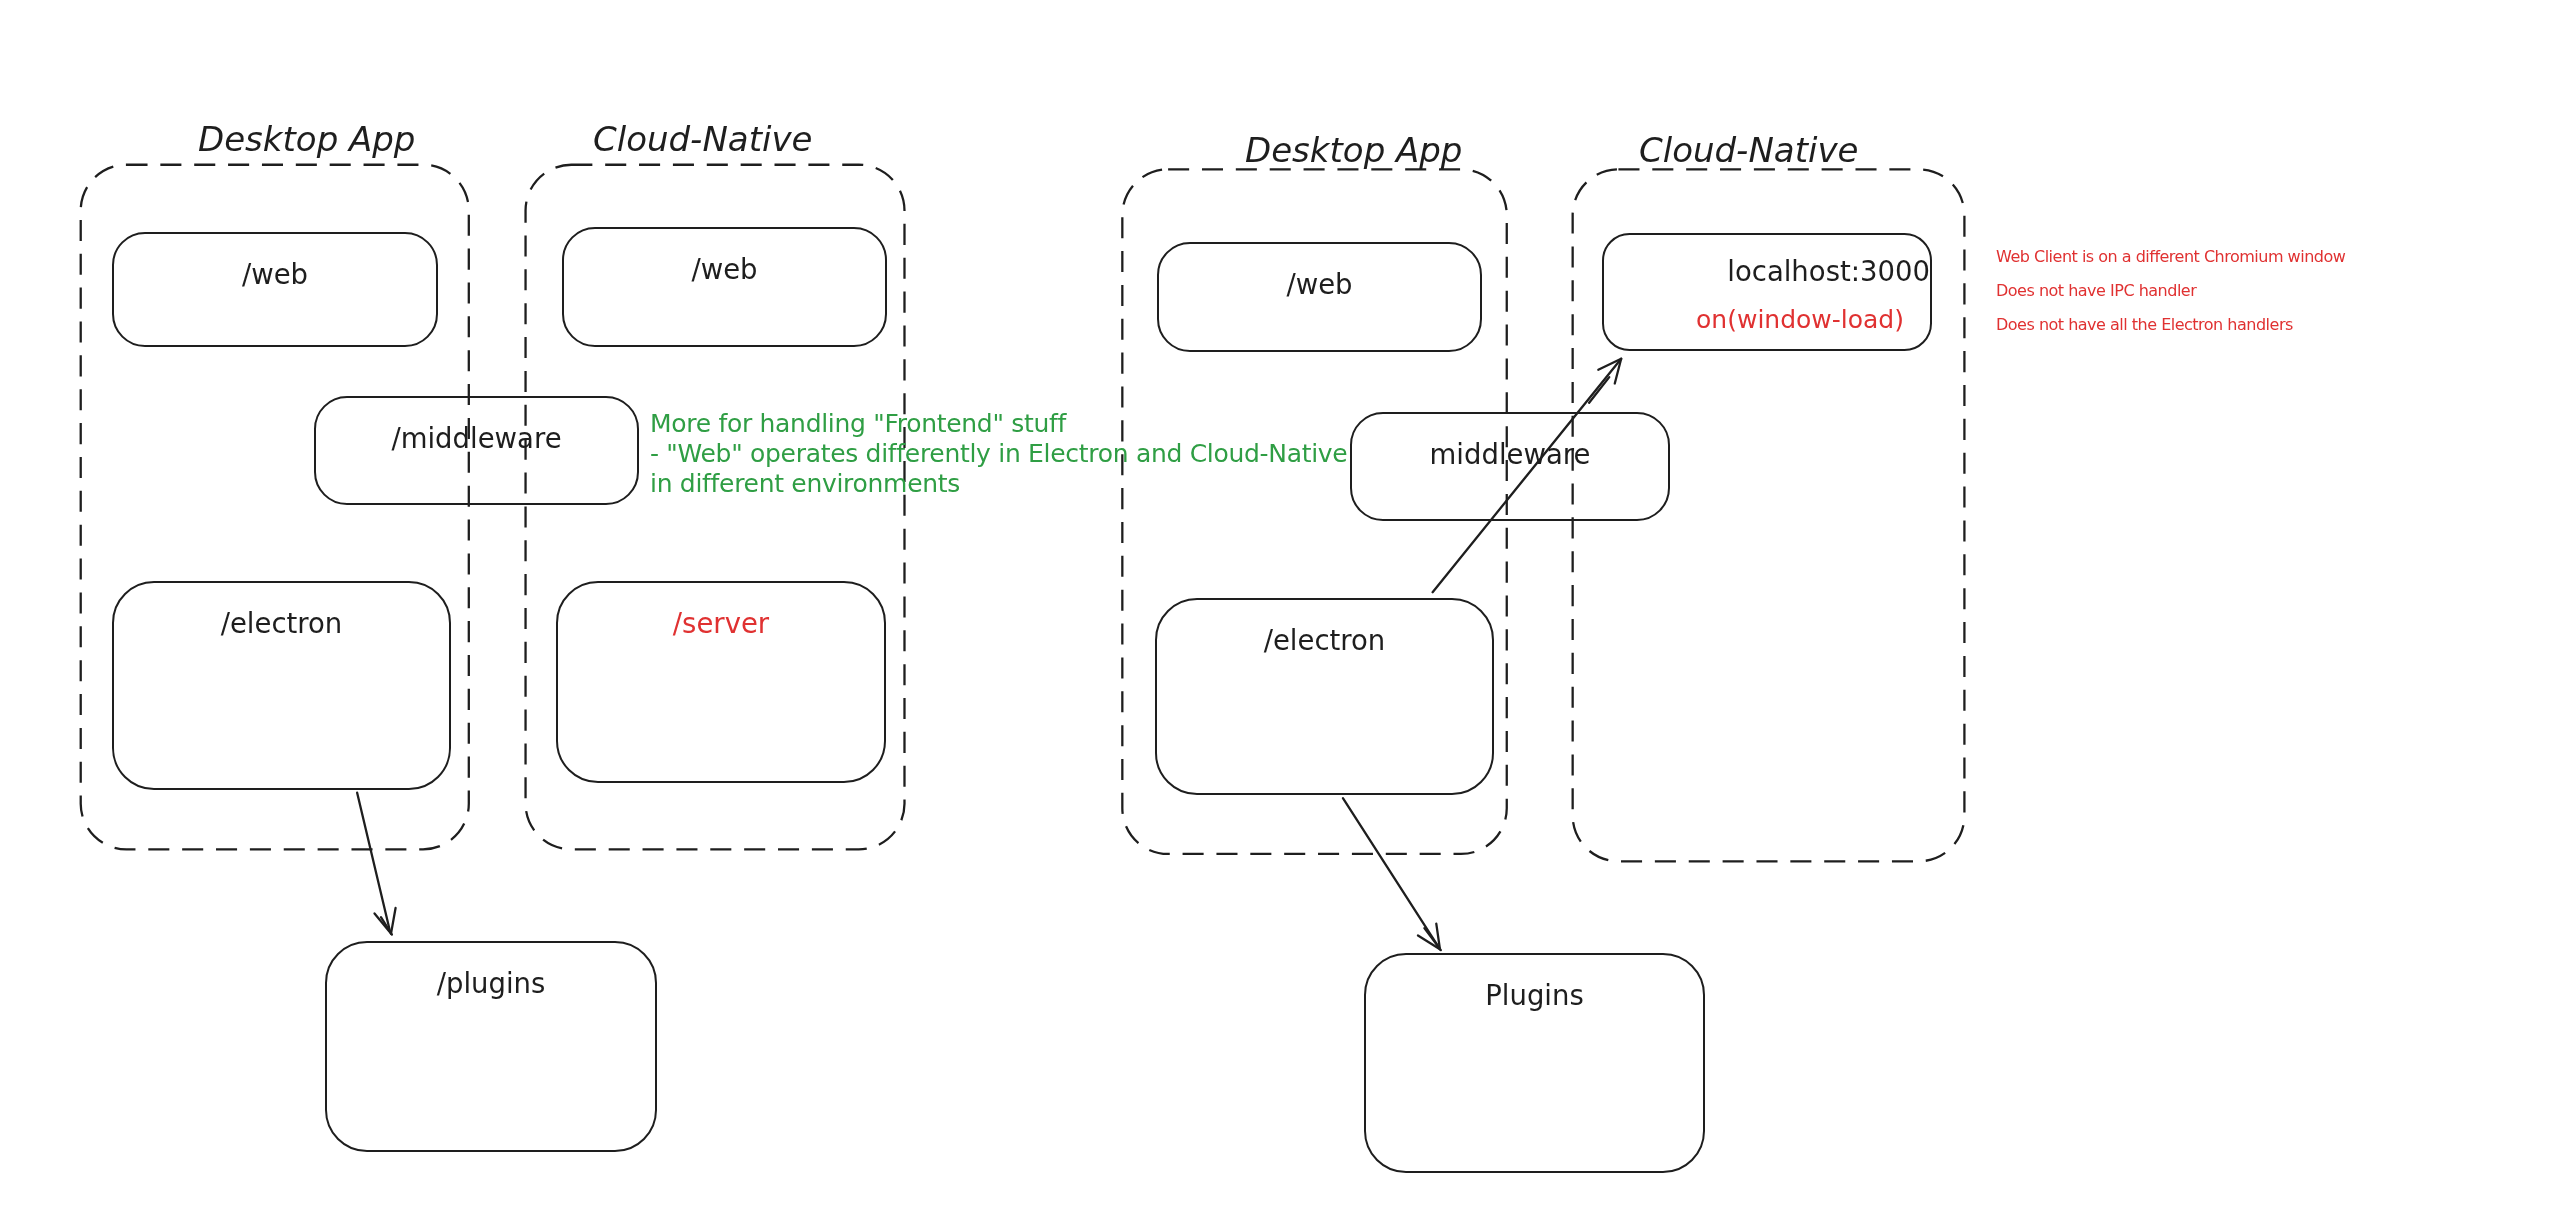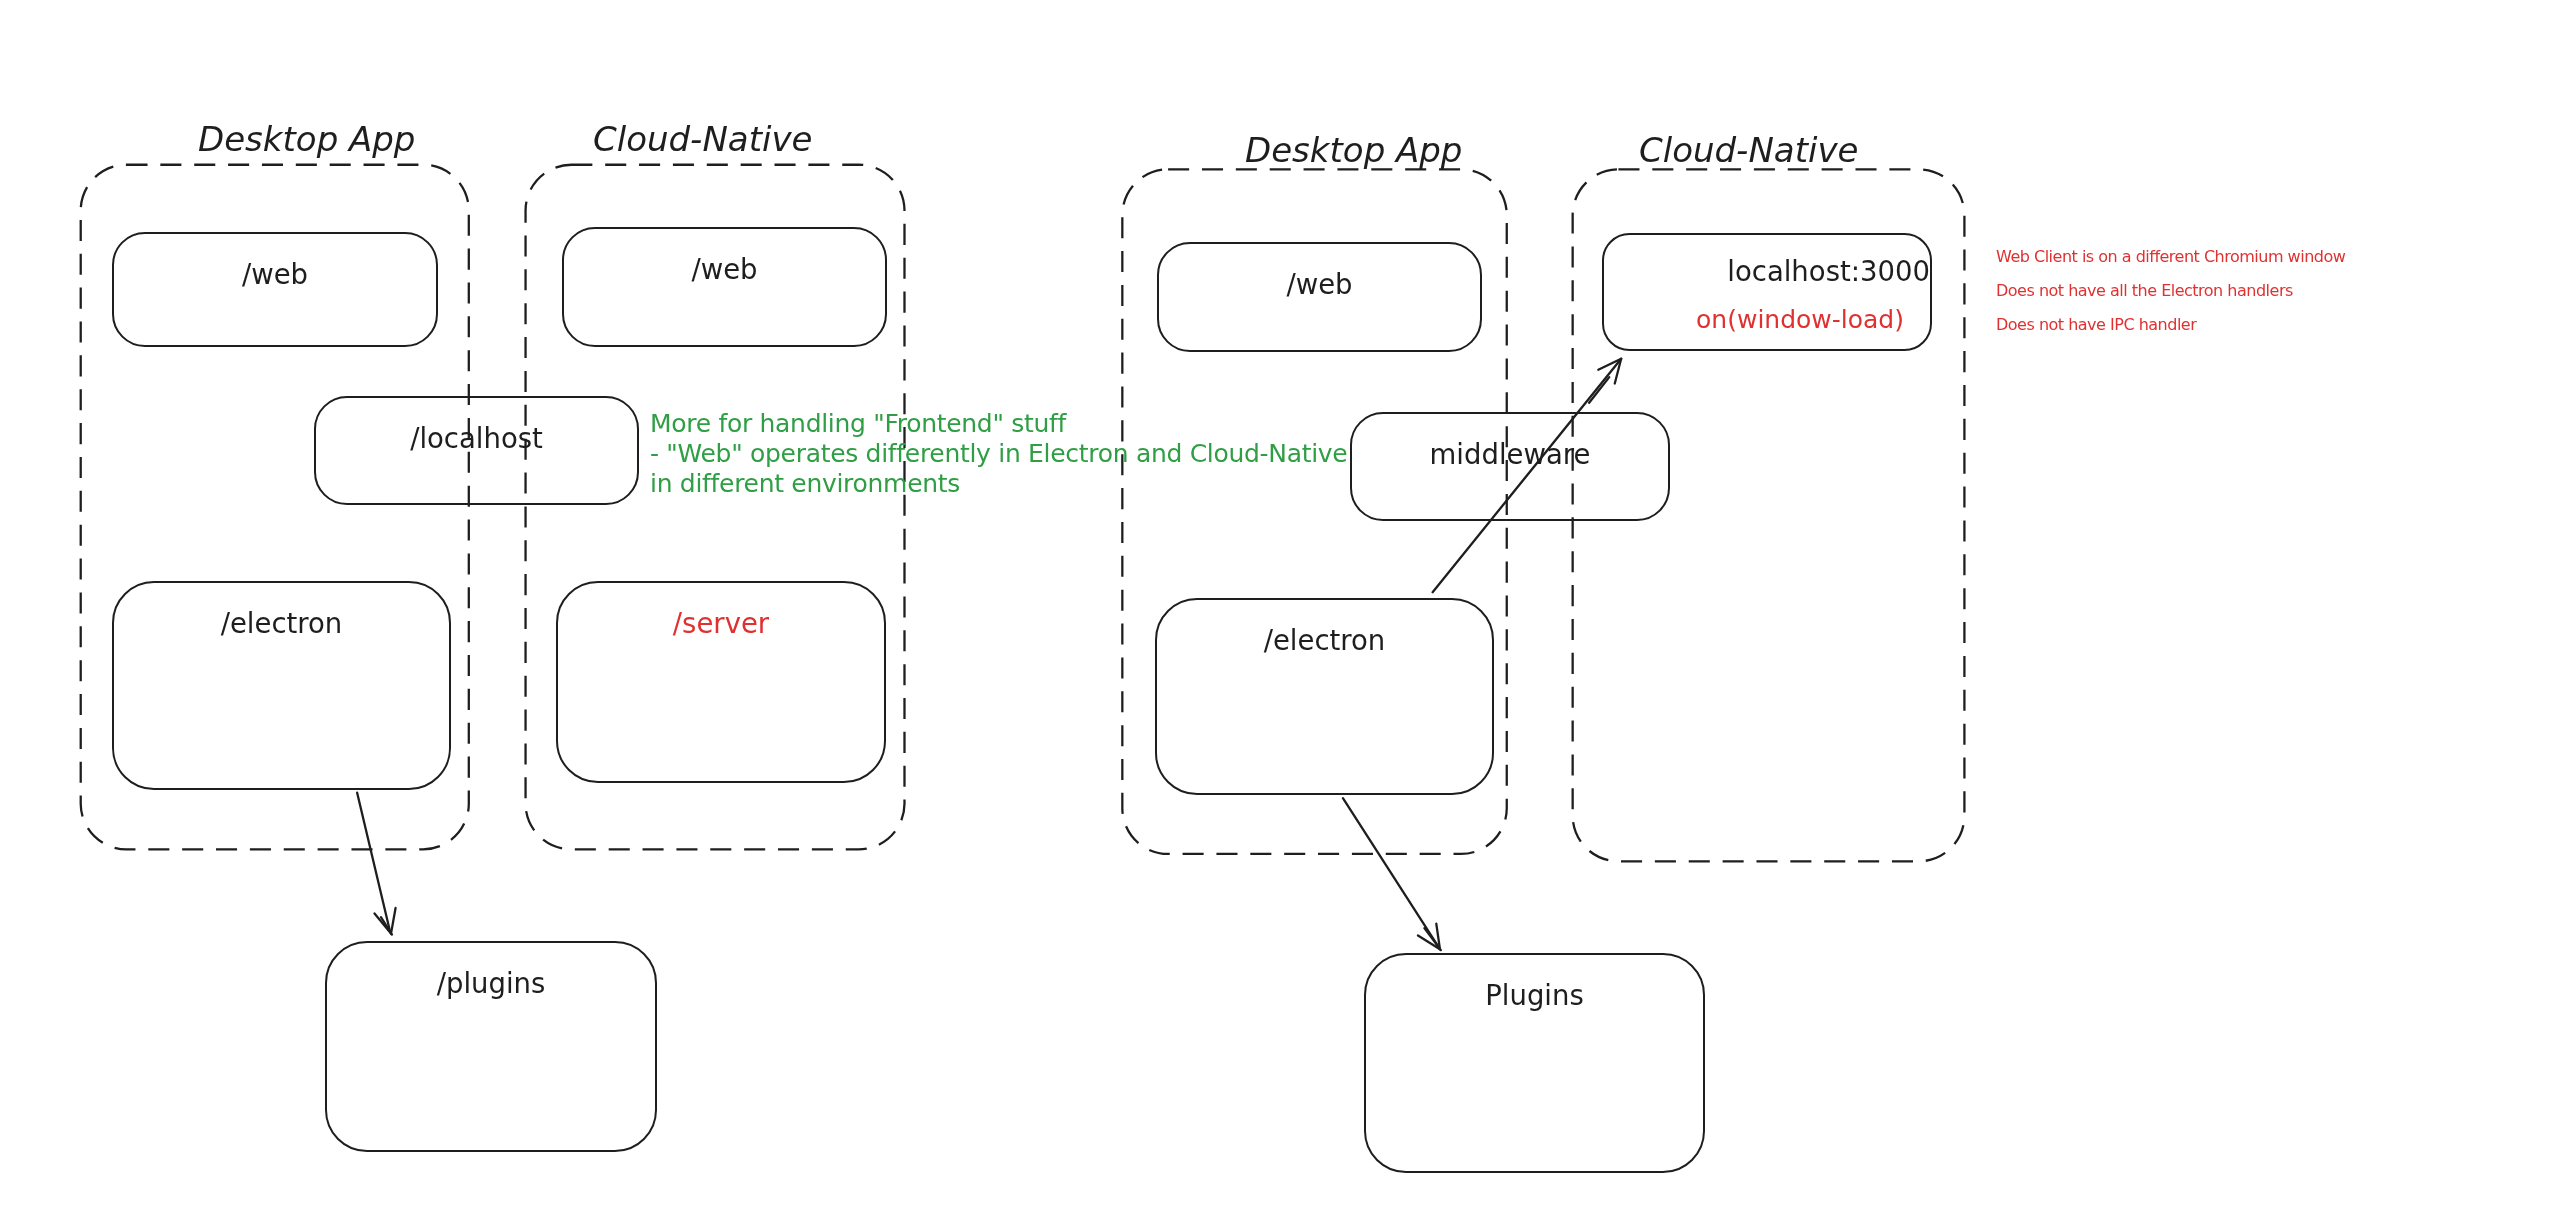--- a/index.html
+++ b/index.html
@@ -111,21 +111,21 @@
 
   <div class="node" style="left:112px; top:232px; width:326px; height:115px;">
     <span class="node-label">/web</span>
   </div>
 
   <div class="node" style="left:562px; top:227px; width:325px; height:120px;">
     <span class="node-label">/web</span>
   </div>
 
   <div class="node" style="left:314px; top:396px; width:325px; height:109px;">
-    <span class="node-label">/localhost</span>
+    <span class="node-label">/middleware</span>
   </div>
 
   <div class="node big" style="left:112px; top:581px; width:339px; height:209px;">
     <span class="node-label">/electron</span>
   </div>
 
   <div class="node big" style="left:556px; top:581px; width:330px; height:202px;">
     <span class="node-label red-text">/server</span>
   </div>
 
@@ -158,18 +158,18 @@
   <div class="node big" style="left:1155px; top:598px; width:339px; height:197px;">
     <span class="node-label">/electron</span>
   </div>
 
   <div class="node big" style="left:1364px; top:953px; width:341px; height:220px;">
     <span class="node-label">Plugins</span>
   </div>
 
   <div class="note red" style="left:1996px; top:240px;">
     <div>Web Client is on a different Chromium window</div>
+    <div>Does not have IPC handler</div>
     <div>Does not have all the Electron handlers</div>
-    <div>Does not have IPC handler</div>
   </div>
 
 </div>
 
 
 </body></html>

